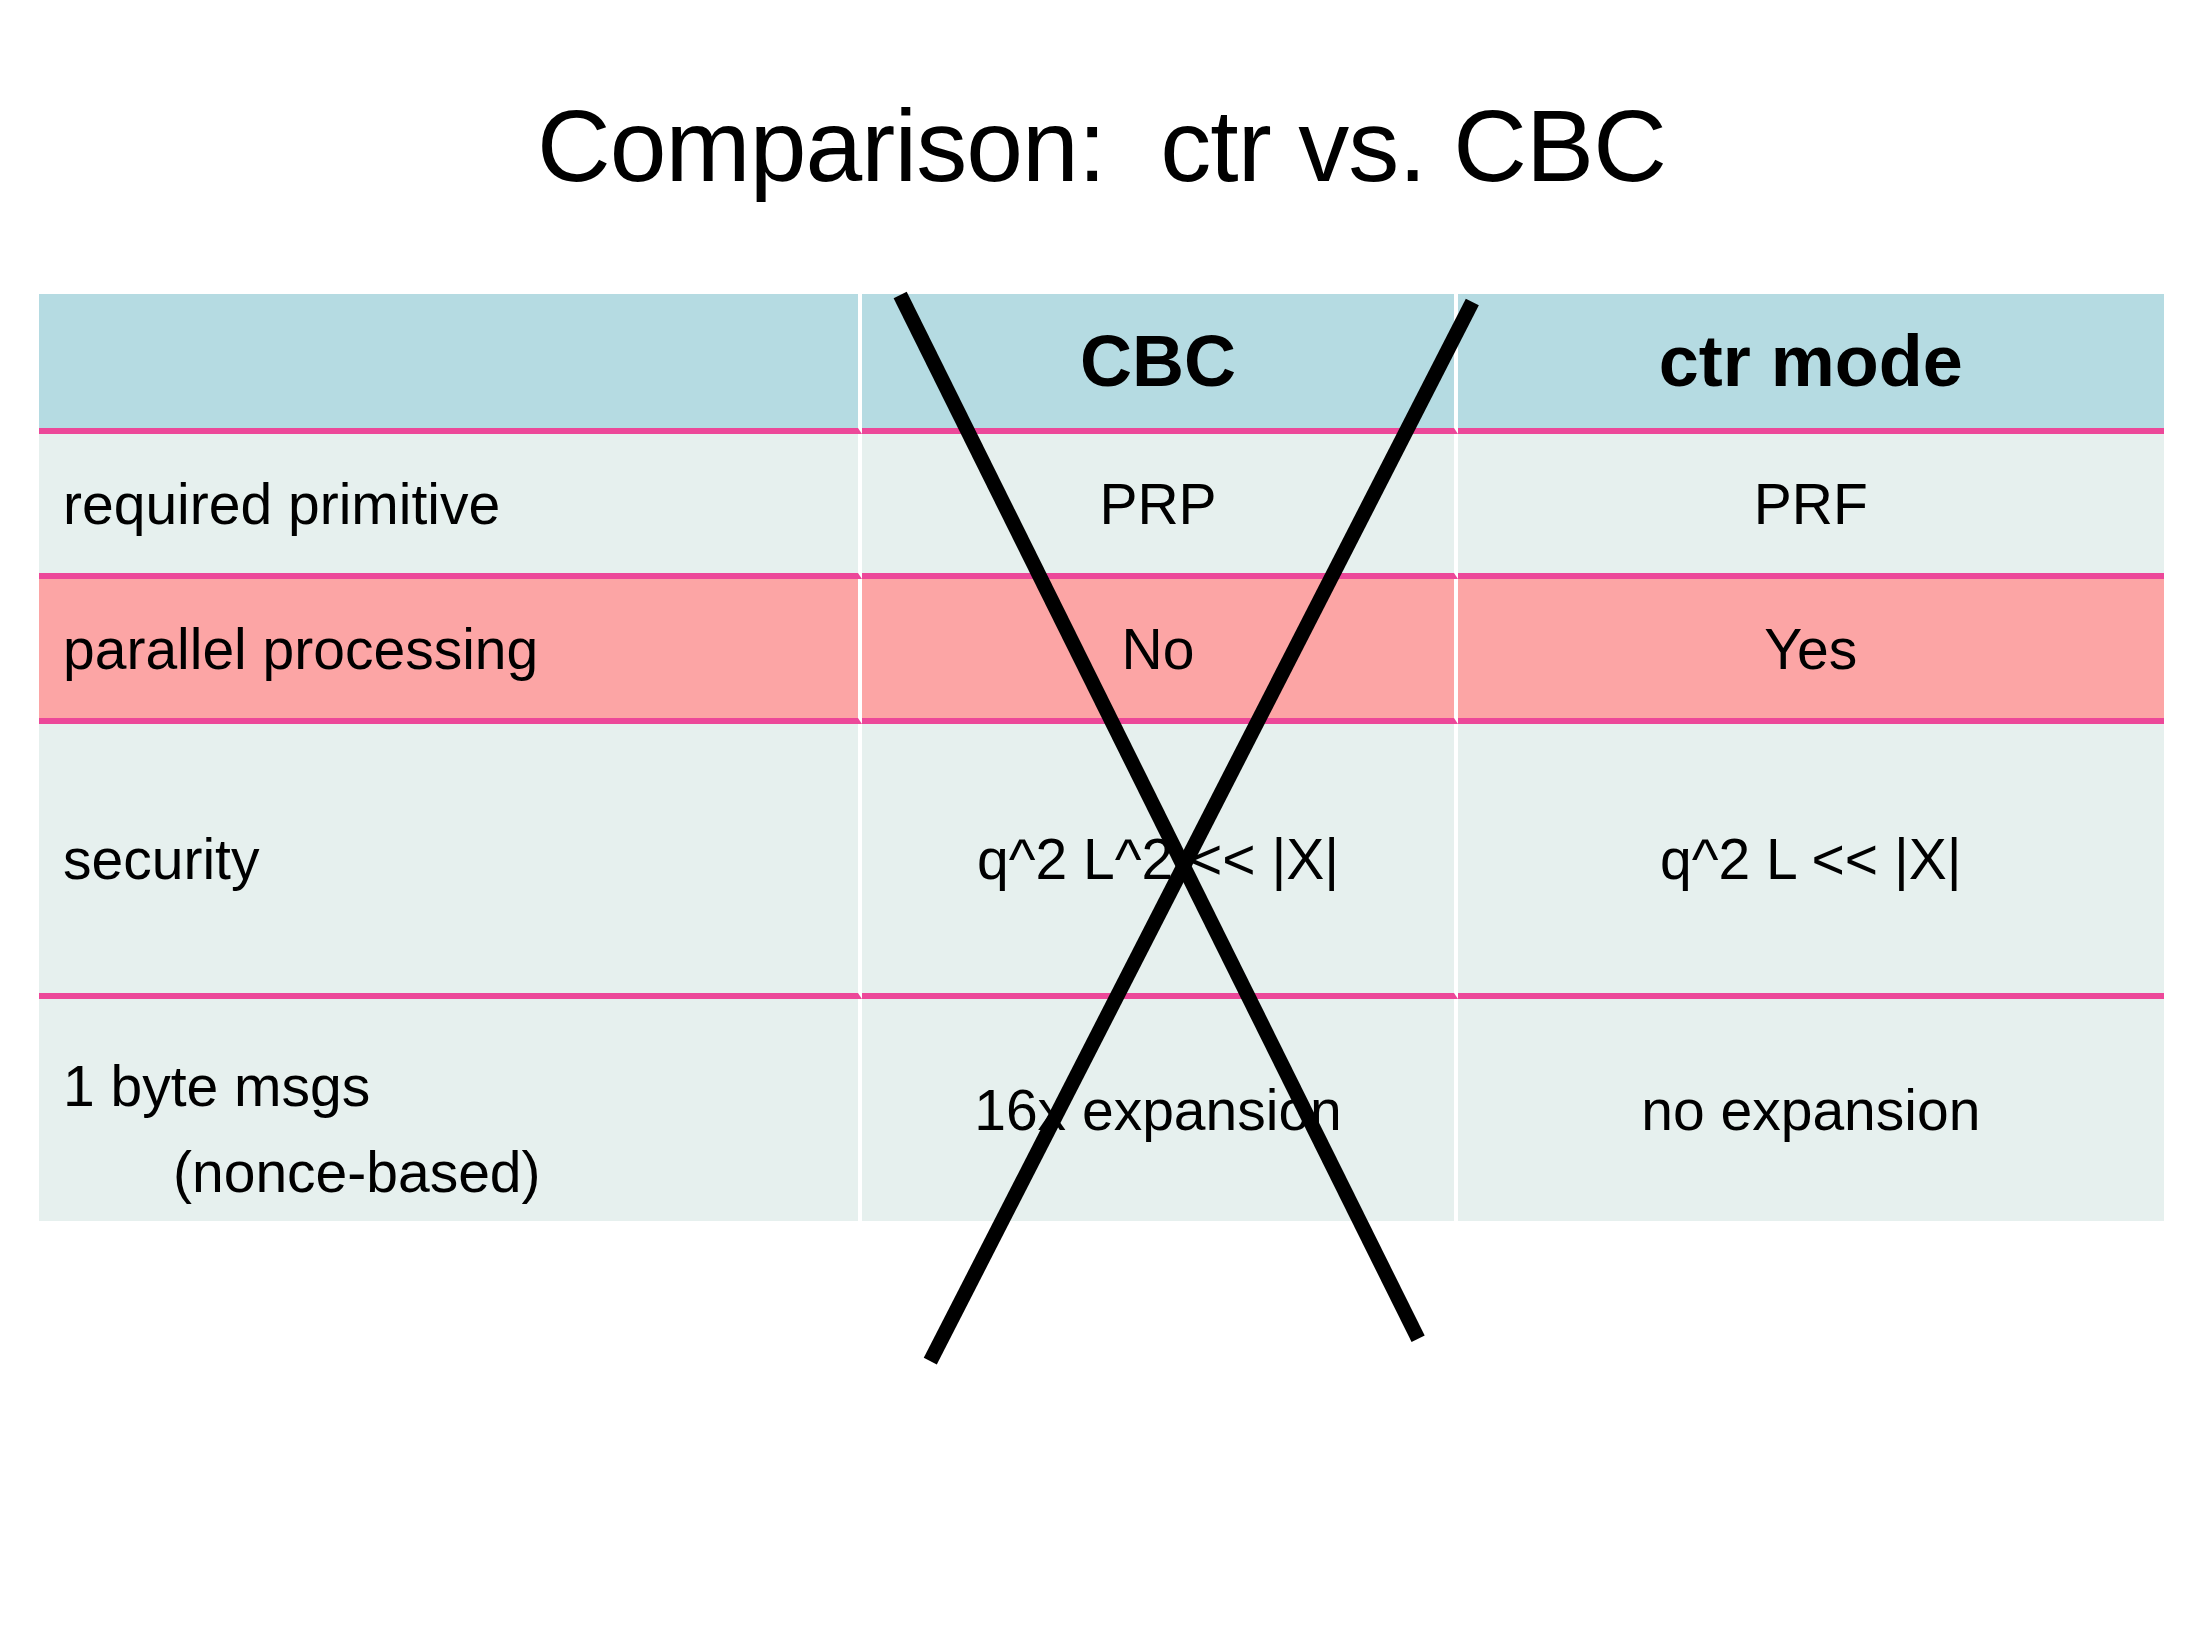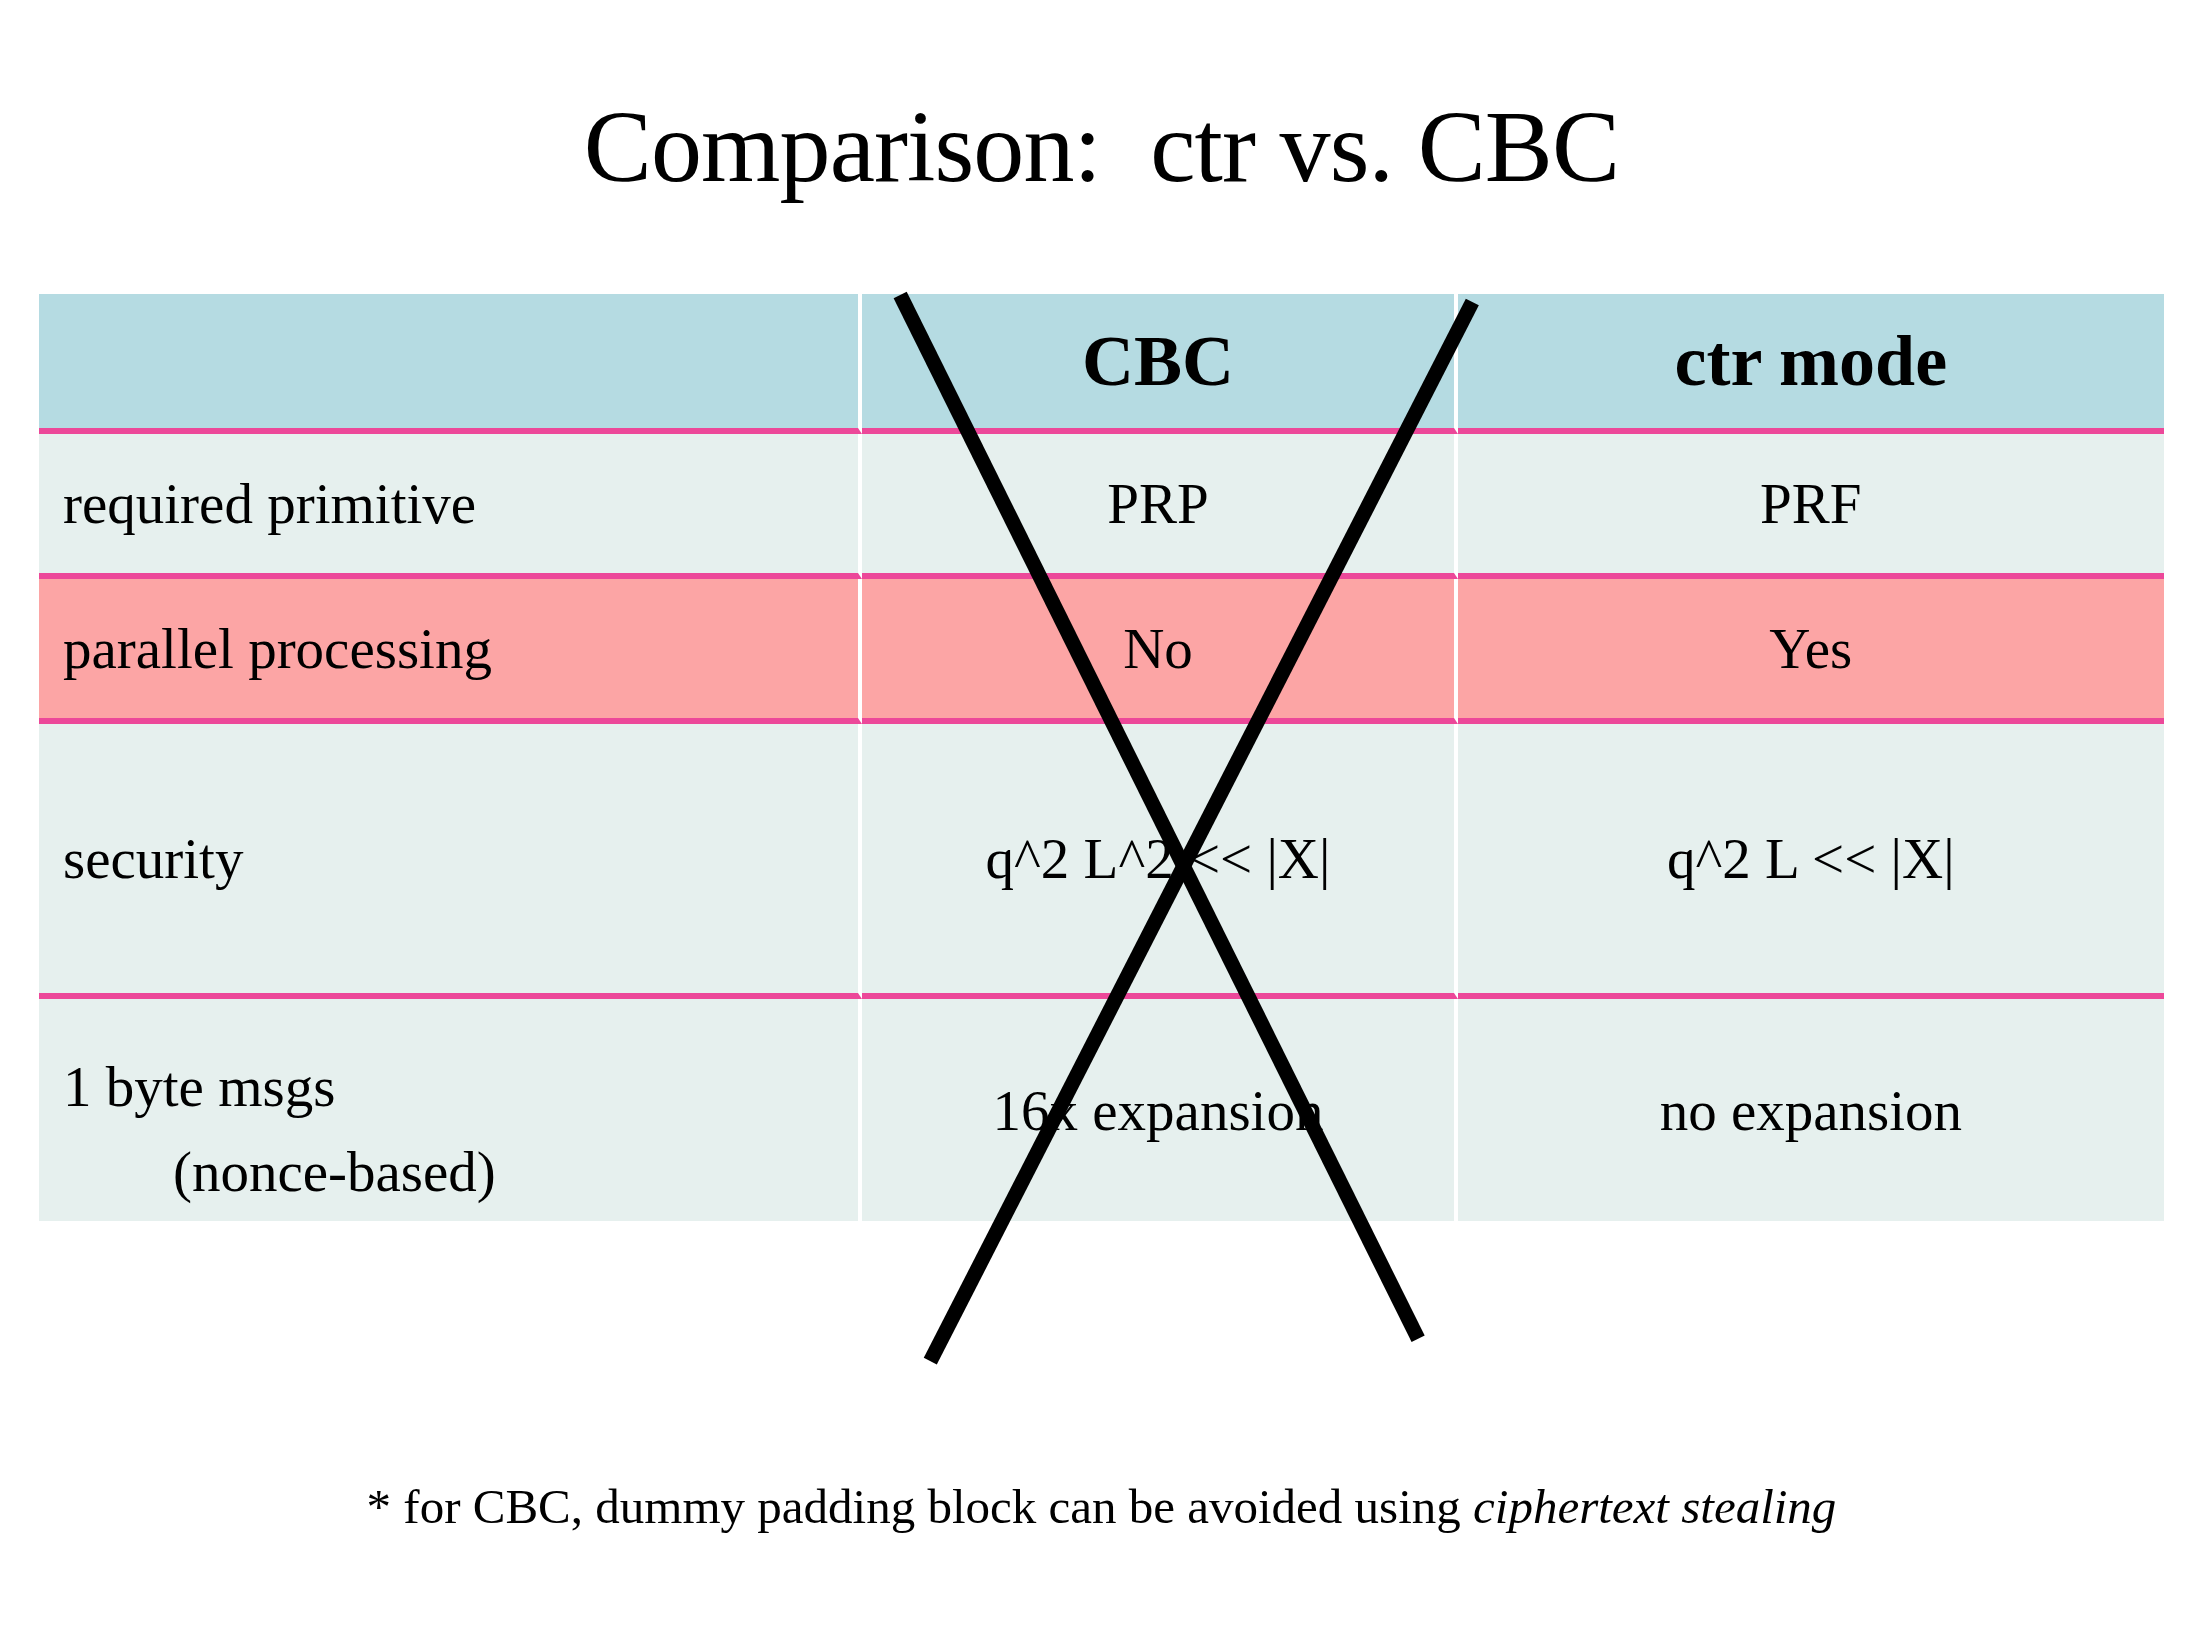--- a/index.html
+++ b/index.html
@@ -10,21 +10,20 @@
     background: #ffffff;
     font-family: "Liberation Sans", "DejaVu Sans", sans-serif;
     overflow: hidden;
   }
 
   #slide {
     position: relative;
     width: 1944px;
     height: 1652px;
     background: #ffffff;
-    font-family: Liberation Serif, serif;
   }
 
   
   #slide-title {
     position: absolute;
     top: 93px;
     left: 0;
     width: 2203px;
     text-align: center;
     font-size: 102px;
@@ -169,16 +168,15 @@
       </tr>
 
     </tbody>
   </table>
 
   <svg id="strike-overlay" viewBox="0 0 2560 1920">
     <line x1="1046" y1="343" x2="1648" y2="1556" stroke="#000000" stroke-width="17" stroke-linecap="butt"></line>
     <line x1="1711" y1="351" x2="1081" y2="1582" stroke="#000000" stroke-width="17" stroke-linecap="butt"></line>
   </svg>
 
-  <div id="footnote"><span>* for CBC, dummy padding block can be avoided using </span><span class="ital">ciphertext stealing</span></div>
 
 </div>
 
 
 </body></html>

